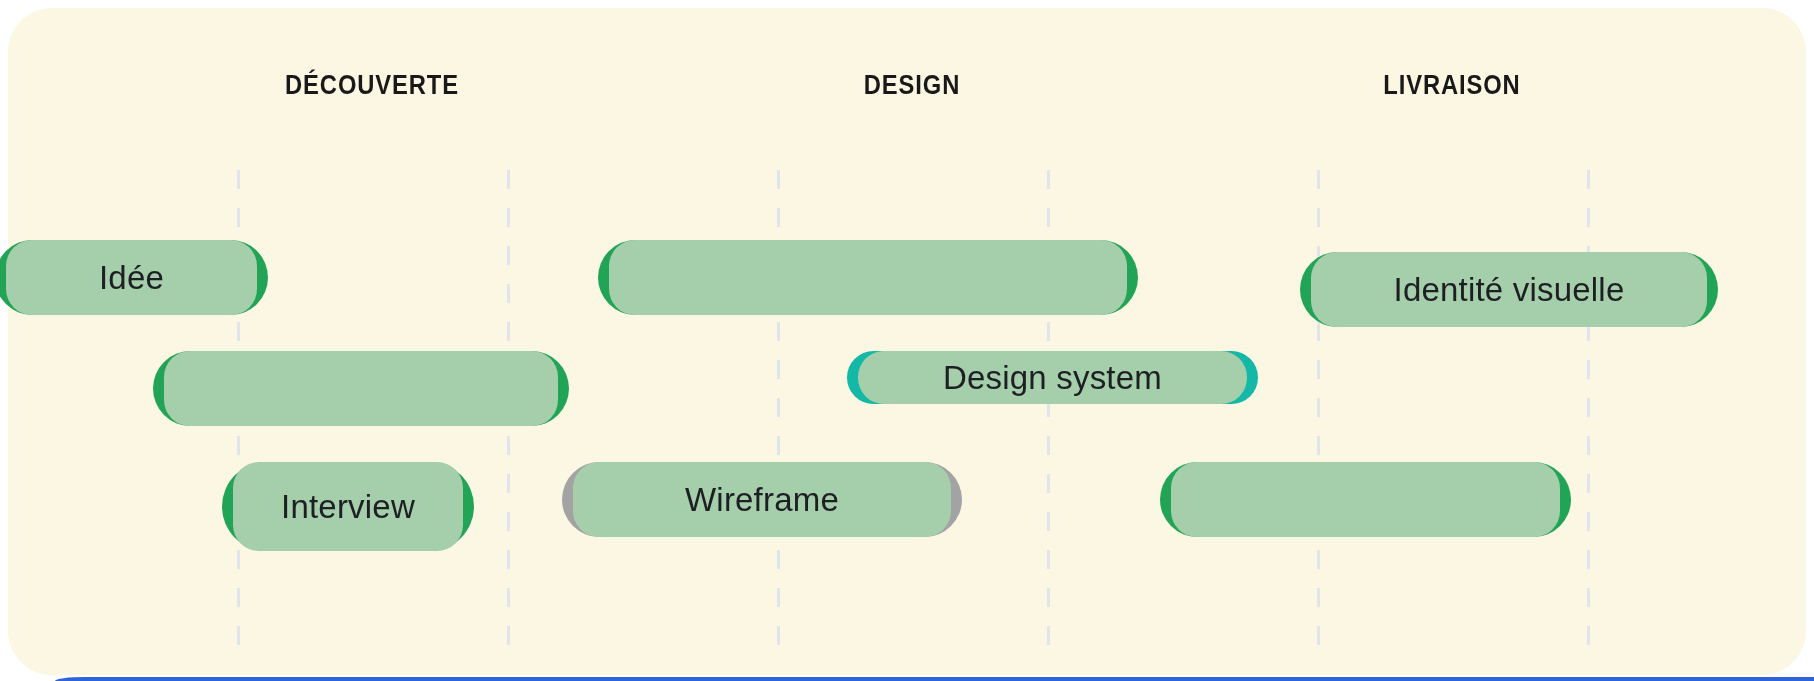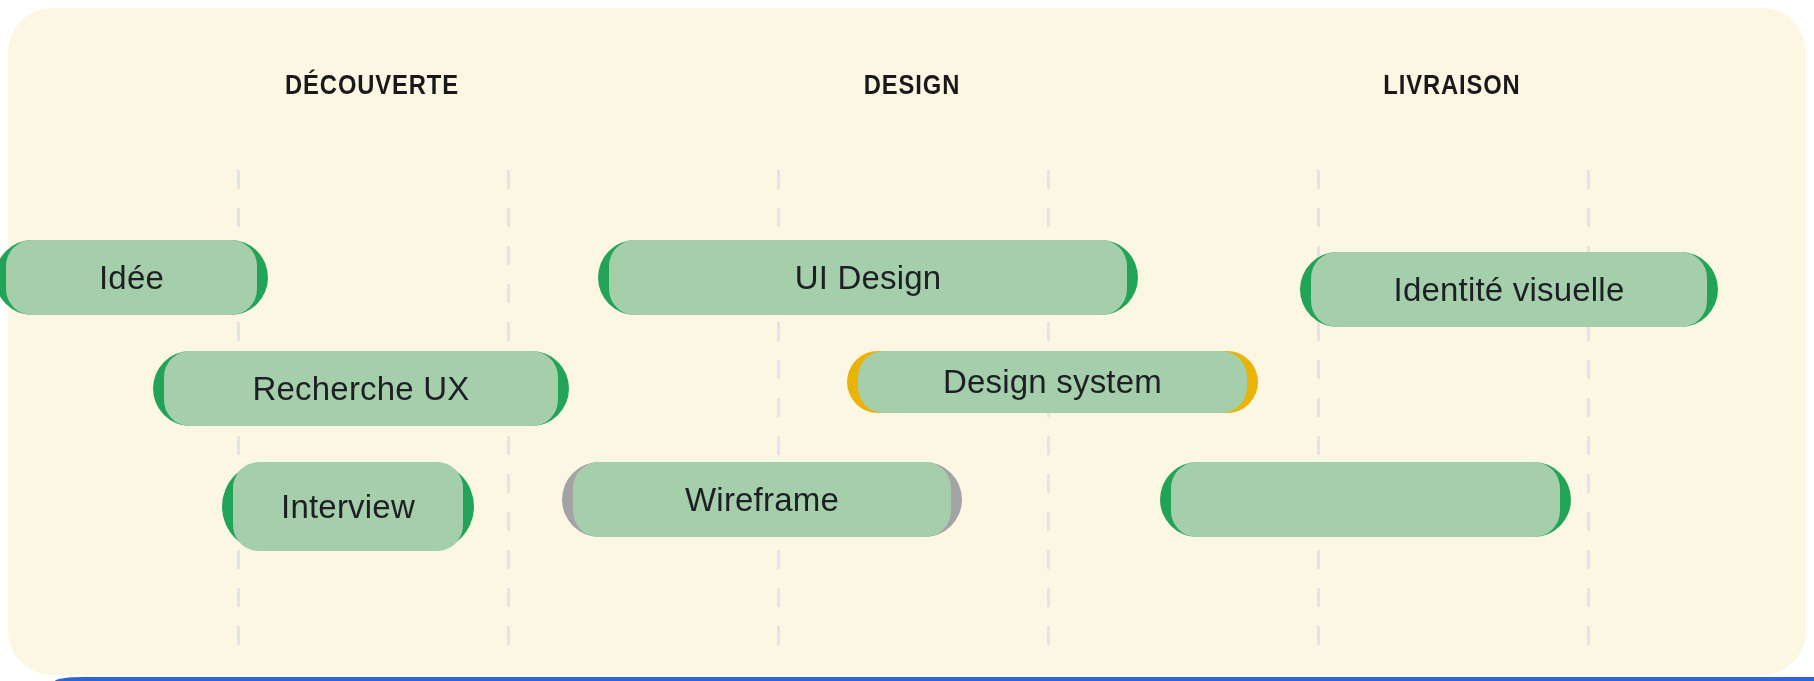--- a/index.html
+++ b/index.html
@@ -33,31 +33,29 @@
       <div class="phase-header" style="left: 912px; top: 70px; color: rgb(25, 25, 25);">DESIGN</div>
       <div class="phase-header" style="left: 1452px; top: 70px; color: rgb(25, 25, 25);">LIVRAISON</div>
     </div>
   <div id="bars-layer">
       <div class="task-bar" style="left: -5px; top: 240px; width: 273px; height: 75px; background: rgb(33, 164, 86);">
         <div class="task-fill" style="background: rgb(165, 206, 170);"></div>
         <div class="task-label" style="color: rgb(29, 31, 36);">Idée</div>
       </div>
       <div class="task-bar" style="left: 598px; top: 240px; width: 540px; height: 75px; background: rgb(33, 164, 86);">
         <div class="task-fill" style="background: rgb(165, 206, 170);"></div>
-        <div class="task-label" style="color: rgb(29, 31, 36);">UI Design</div>
       </div>
       <div class="task-bar" style="left: 1300px; top: 252px; width: 418px; height: 75px; background: rgb(33, 164, 86);">
         <div class="task-fill" style="background: rgb(165, 206, 170);"></div>
         <div class="task-label" style="color: rgb(29, 31, 36);">Identité visuelle</div>
       </div>
       <div class="task-bar" style="left: 153px; top: 351px; width: 416px; height: 75px; background: rgb(33, 164, 86);">
         <div class="task-fill" style="background: rgb(165, 206, 170);"></div>
-        <div class="task-label" style="color: rgb(29, 31, 36);">Recherche UX</div>
       </div>
-      <div class="task-bar" style="left: 847px; top: 351px; width: 411px; height: 62px; background: #eab308;">
+      <div class="task-bar" style="left: 847px; top: 351px; width: 411px; height: 53px; background: #14b8a6;">
         <div class="task-fill" style="background: rgb(165, 206, 170);"></div>
         <div class="task-label" style="color: rgb(29, 31, 36);">Design system</div>
       </div>
       <div class="task-bar" style="left: 222px; top: 462px; width: 252px; height: 89px; background: rgb(33, 164, 86);">
         <div class="task-fill" style="background: rgb(165, 206, 170);"></div>
         <div class="task-label" style="color: rgb(29, 31, 36);">Interview</div>
       </div>
       <div class="task-bar" style="left: 562px; top: 462px; width: 400px; height: 75px; background: #a3a3a3;">
         <div class="task-fill" style="background: rgb(165, 206, 170);"></div>
         <div class="task-label" style="color: rgb(29, 31, 36);">Wireframe</div>

